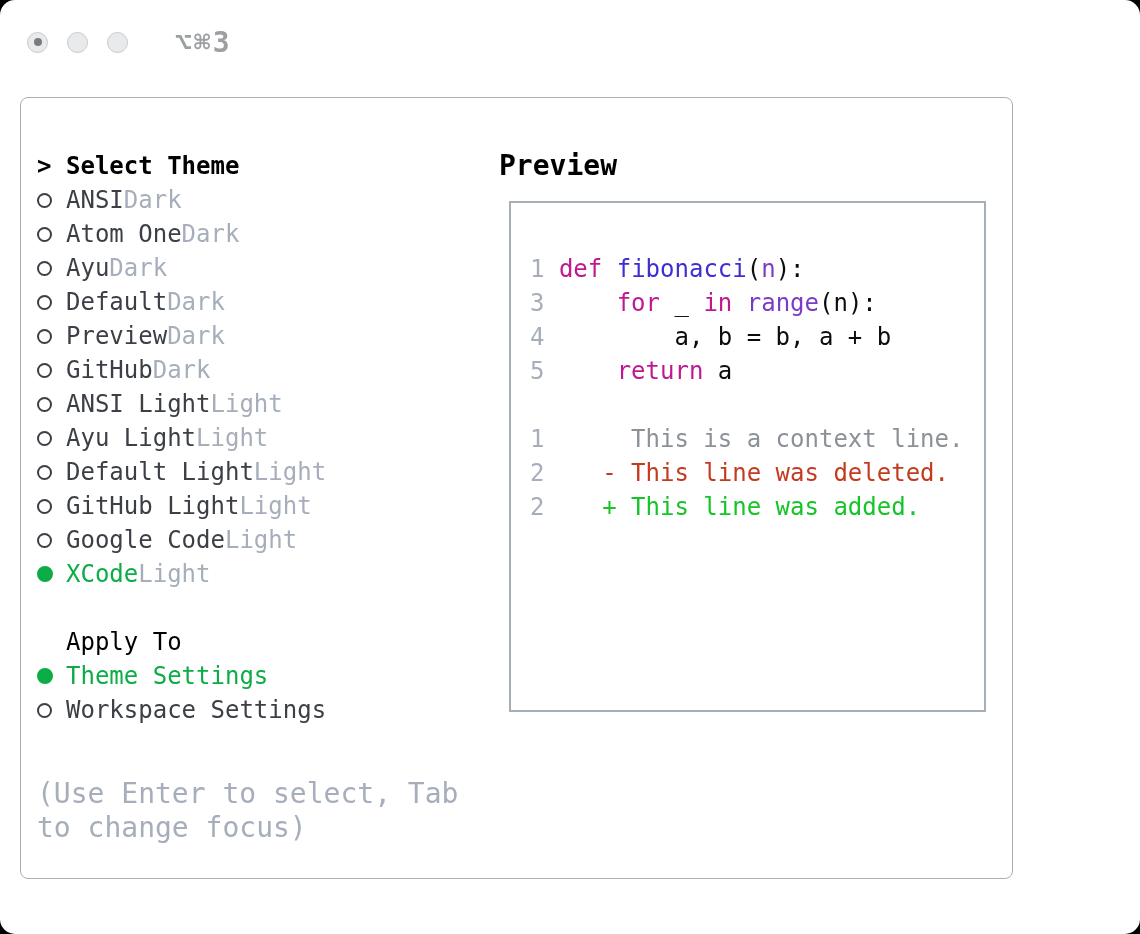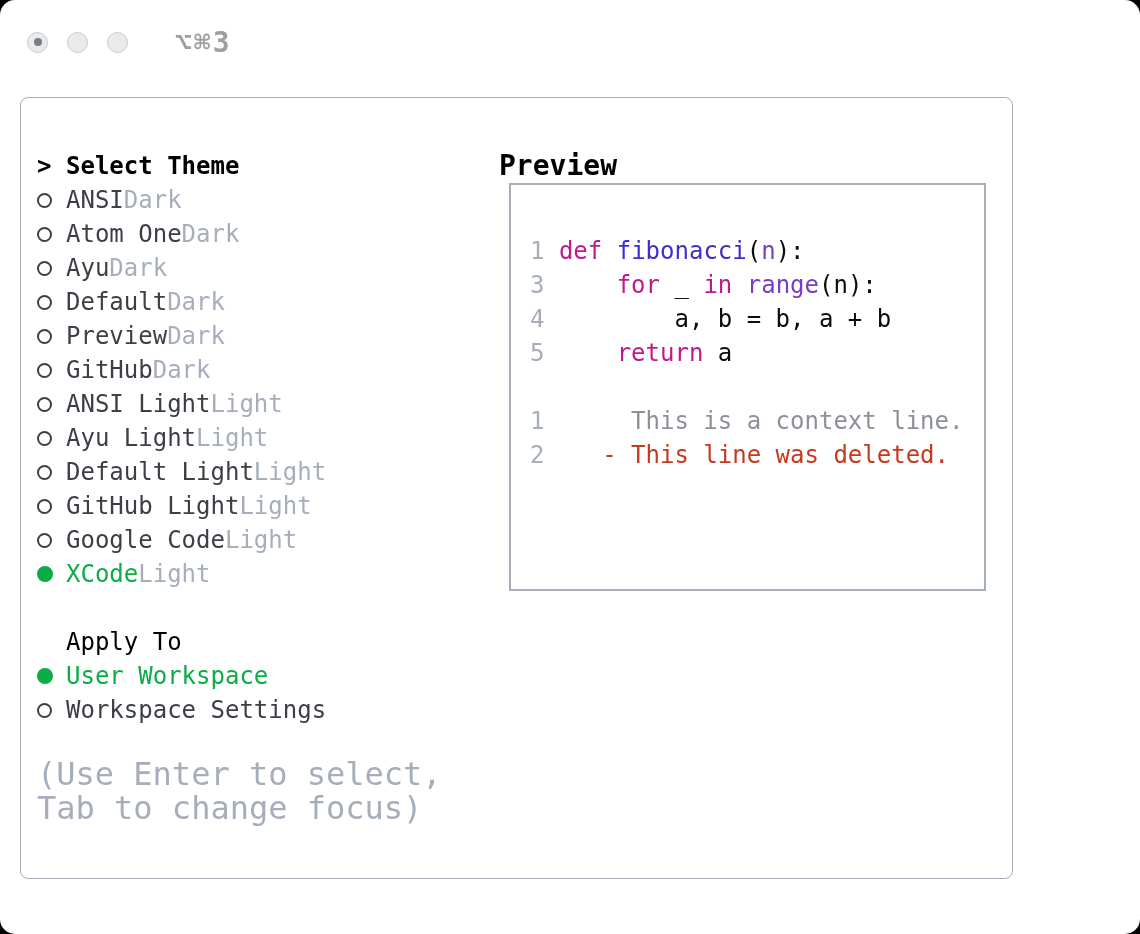--- a/index.html
+++ b/index.html
@@ -82,34 +82,34 @@
     background:var(--c-accent_green);
     width:16px;height:16px;
   }
   .hdr{font-weight:700;color:#000;text-align:right;}
   .item-name{color:var(--c-item);}
   .item-name.selected{color:var(--c-accent_green);}
   .variant{color:var(--c-muted);}
   .apply-hdr{margin-top:34px;}
   .apply-hdr .label{color:#000;text-align:right;}
   .help{
-    margin-top:30px;
+    margin-top:50px;
     width:440px;
-    font-size:32px;line-height:34px;
+    font-size:28px;line-height:34px;
     color:var(--c-muted);
     white-space:normal;
   }
   
   .preview-header{
     height:34px;line-height:34px;
     font-size:28px;font-weight:700;color:#000;
   }
   .preview-box{
-    margin-left:10px;
-    width:477px;height:408px;
+    margin-top:18px;margin-left:10px;
+    width:477px;height:511px;
     border:2px solid var(--c-border);
     box-sizing:border-box;
     padding:49px 9px 0 19px;
     background:#fff;
   }
   .code-line{
     height:34px;line-height:34px;
     font-size:24px;white-space:pre;color:var(--c-ink);
   }
   .code-line.blank{height:34px;}
@@ -163,36 +163,37 @@
           <div class="row"><span class="bullet-cell"><span class="radio"></span></span><span class="item-name">Google Code</span> <span class="variant">Light</span></div>
           <div class="row"><span class="bullet-cell"><span class="radio selected"></span></span><span class="item-name selected">XCode</span> <span class="variant">Light</span></div>
         </div>
 
       <div class="row apply-hdr">
         <span class="bullet-cell"></span>
         <span class="label">Apply To</span>
       </div>
 
       <div id="apply-list">
-          <div class="row"><span class="bullet-cell"><span class="radio selected"></span></span><span class="item-name selected">User Workspace</span></div>
+          <div class="row"><span class="bullet-cell"><span class="radio selected"></span></span><span class="item-name selected">Theme Settings</span></div>
           <div class="row"><span class="bullet-cell"><span class="radio"></span></span><span class="item-name">Workspace Settings</span></div>
         </div>
 
       <div class="help">(Use Enter to select, Tab to change focus)</div>
     </div>
 
     <div class="right-col">
       <div class="preview-header">Preview</div>
       <div class="preview-box">
         <div id="code-block">
             <div class="code-line"><span class="gutter">1</span><span class="tok-keyword">def</span><span class="tok-plain"> </span><span class="tok-function">fibonacci</span><span class="tok-plain">(</span><span class="tok-param">n</span><span class="tok-plain">):</span></div>
             <div class="code-line"><span class="gutter">3</span><span class="tok-plain">    </span><span class="tok-keyword">for</span><span class="tok-plain"> _ </span><span class="tok-keyword">in</span><span class="tok-plain"> </span><span class="tok-builtin">range</span><span class="tok-plain">(n):</span></div>
             <div class="code-line"><span class="gutter">4</span><span class="tok-plain">        a, b = b, a + b</span></div>
             <div class="code-line"><span class="gutter">5</span><span class="tok-plain">    </span><span class="tok-keyword">return</span><span class="tok-plain"> a</span></div>
             <div class="code-line blank"></div>
             <div class="code-line"><span class="gutter">1</span><span class="diff-context">     This is a context line.</span></div>
             <div class="code-line"><span class="gutter">2</span><span class="diff-deleted">   - This line was deleted.</span></div>
+            <div class="code-line"><span class="gutter">2</span><span class="diff-added">   + This line was added.</span></div>
           </div>
       </div>
     </div>
 
   </div>
 </div>
 
 </body></html>

